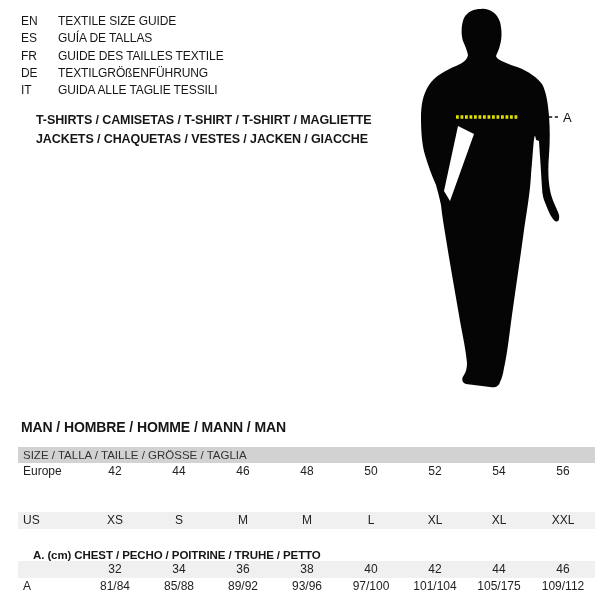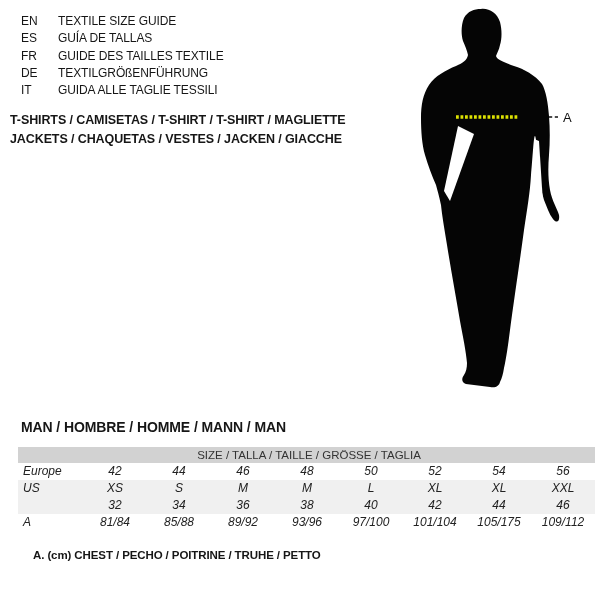--- a/index.html
+++ b/index.html
@@ -9,35 +9,35 @@
     -webkit-font-smoothing:antialiased;
   }
   
   .lang-list{
     position:absolute;left:21px;top:13px;
     display:grid;grid-template-columns:37px auto;
     font-size:12px;font-weight:normal;line-height:17.3px;letter-spacing:-0.1px;
   }
   
   .categories{
-    position:absolute;left:10px;top:111px;
+    position:absolute;left:36px;top:111px;
     font-size:12.5px;font-weight:bold;line-height:18.5px;letter-spacing:-0.1px;
   }
   
   .figure-wrap{position:absolute;left:400px;top:5px;width:175px;height:390px;}
   .figure-wrap svg{display:block;width:100%;height:100%;}
   .measure-label-text{font:13px "Liberation Sans",sans-serif;fill:#111111;}
   
   .section-title{position:absolute;left:21px;top:419px;font-size:14px;font-weight:bold;letter-spacing:-0.1px;}
   
   .size-table{position:absolute;left:18px;top:447px;width:577px;font-size:12px;}
-  .thead{background:#d2d2d2;height:16px;line-height:16px;padding-left:5px;font-size:11.5px;color:#333333;text-align:center;}
+  .thead{background:#d2d2d2;height:16px;line-height:16px;padding-left:5px;font-size:11.5px;color:#333333;}
   .trow{display:flex;height:17px;line-height:17px;color:#222222;}
-  .trow.shaded{background:#f0f0f0;}
-  .cell{white-space:nowrap;font-style:italic;}
+  .trow.shaded{background:#f0f0f0;margin-top:32px;}
+  .cell{white-space:nowrap;}
   .cell.label{width:60px;padding-left:5px;text-align:left;}
   .cell.val{flex:1;text-align:center;}
   
   .footnote{position:absolute;left:21px;top:549px;font-size:11.5px;font-weight:bold;letter-spacing:-0.1px;margin-left:12px;}
 </style>
 </head>
 <body>
 
 <div class="canvas">
 

